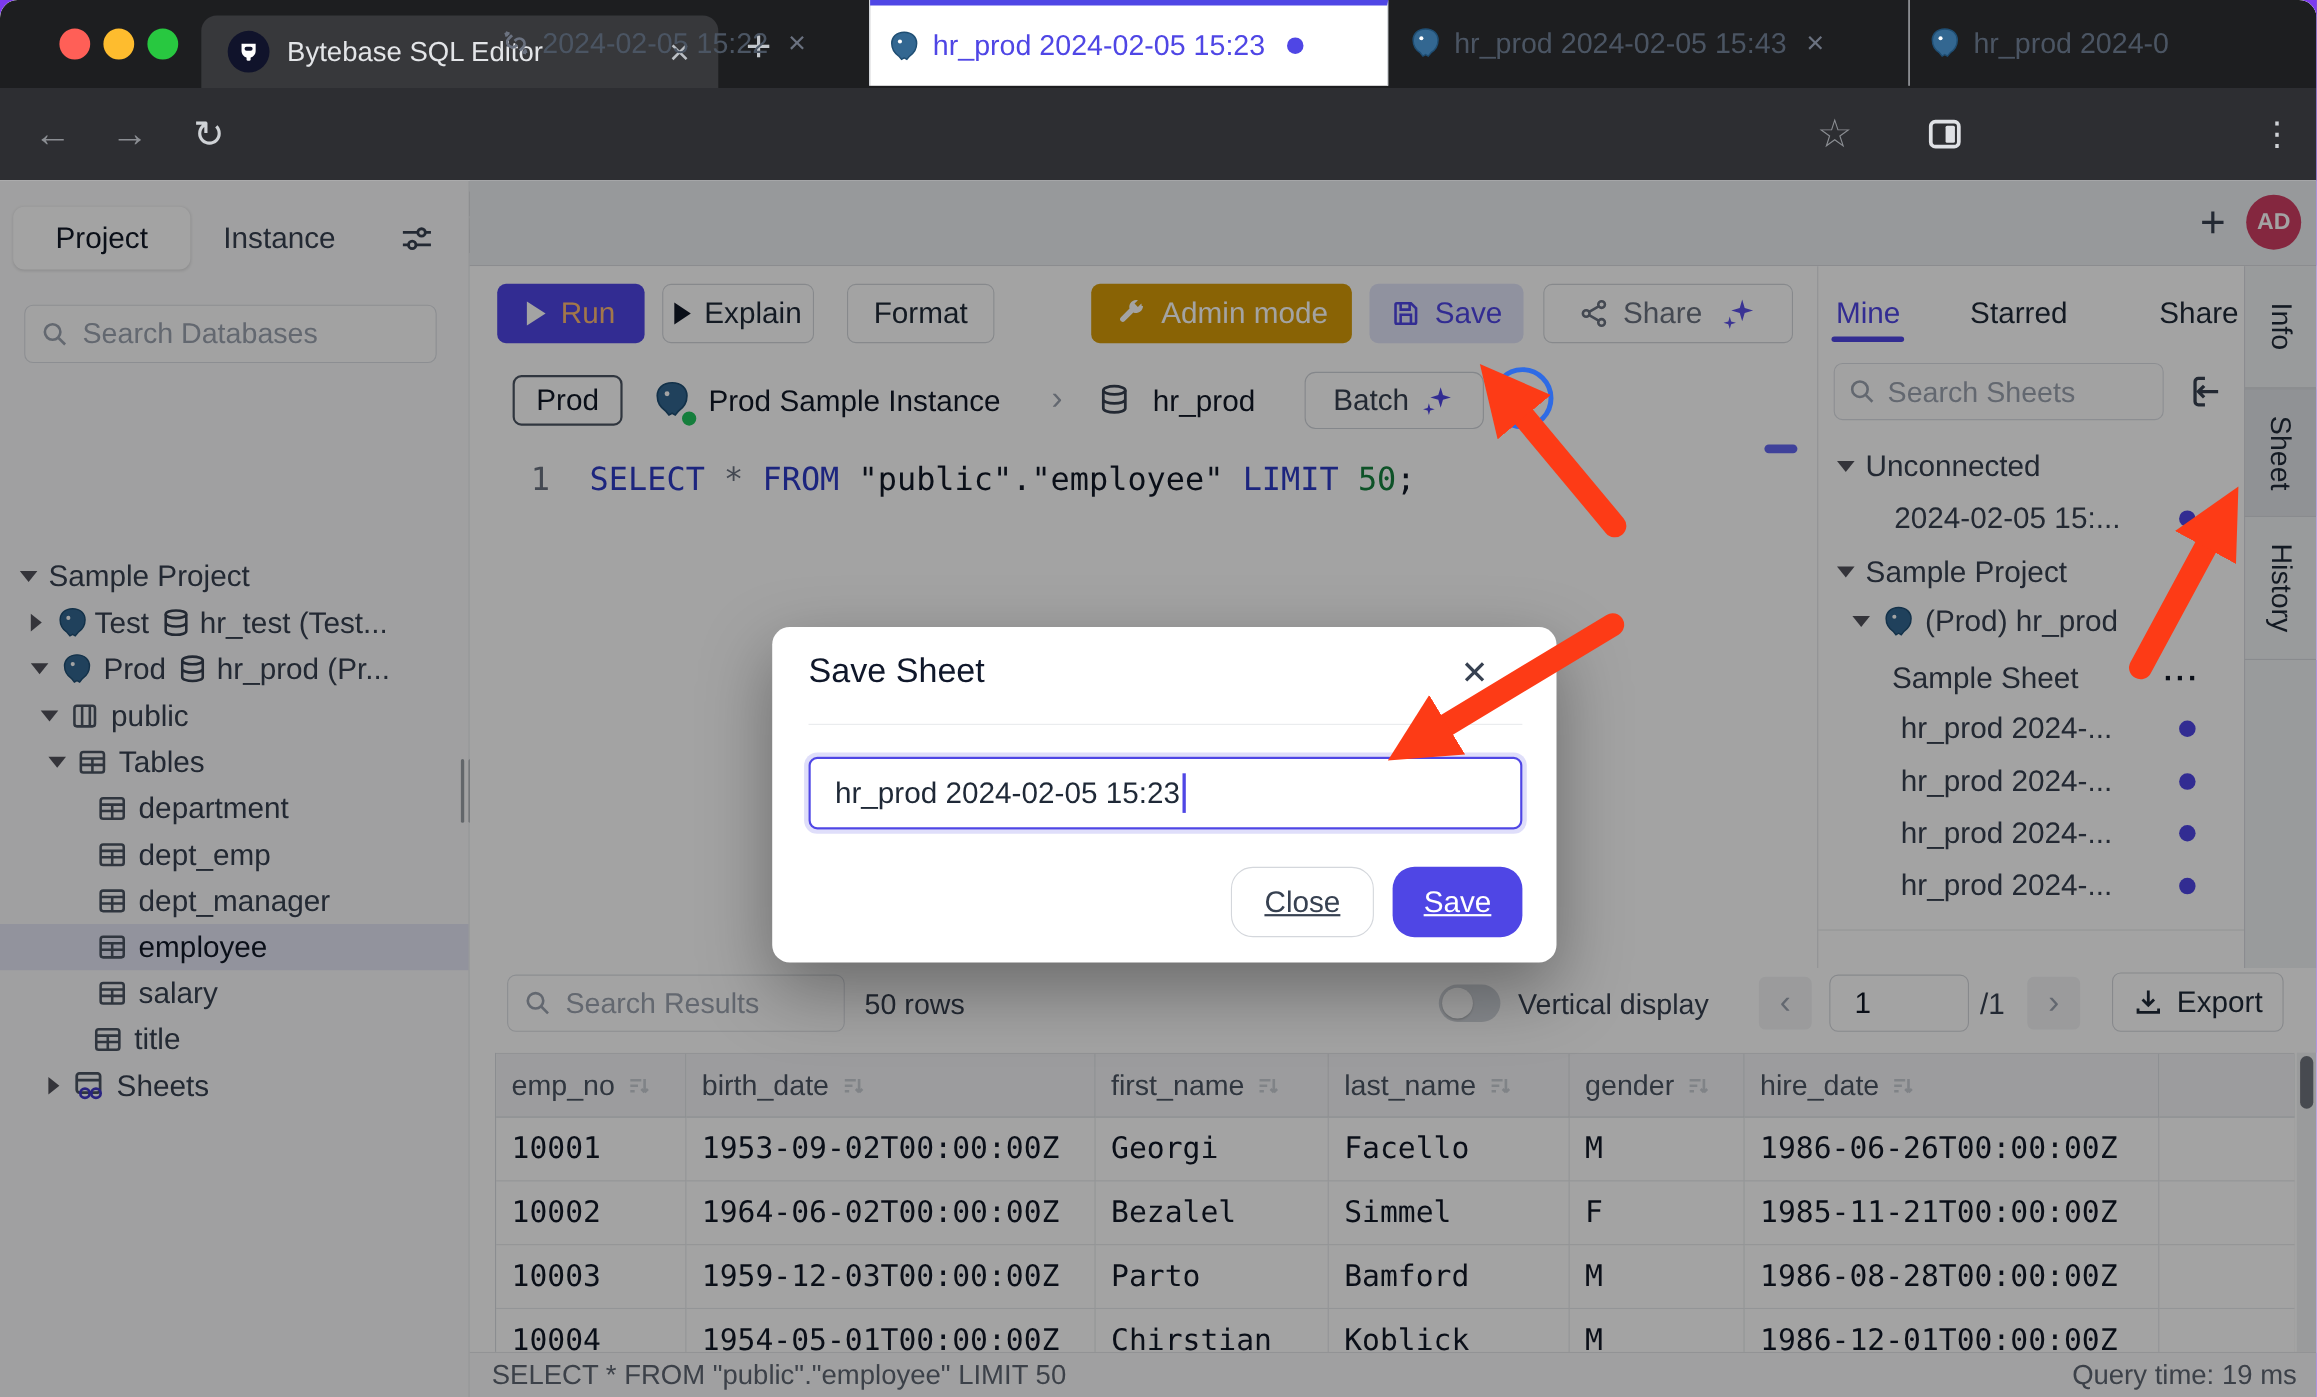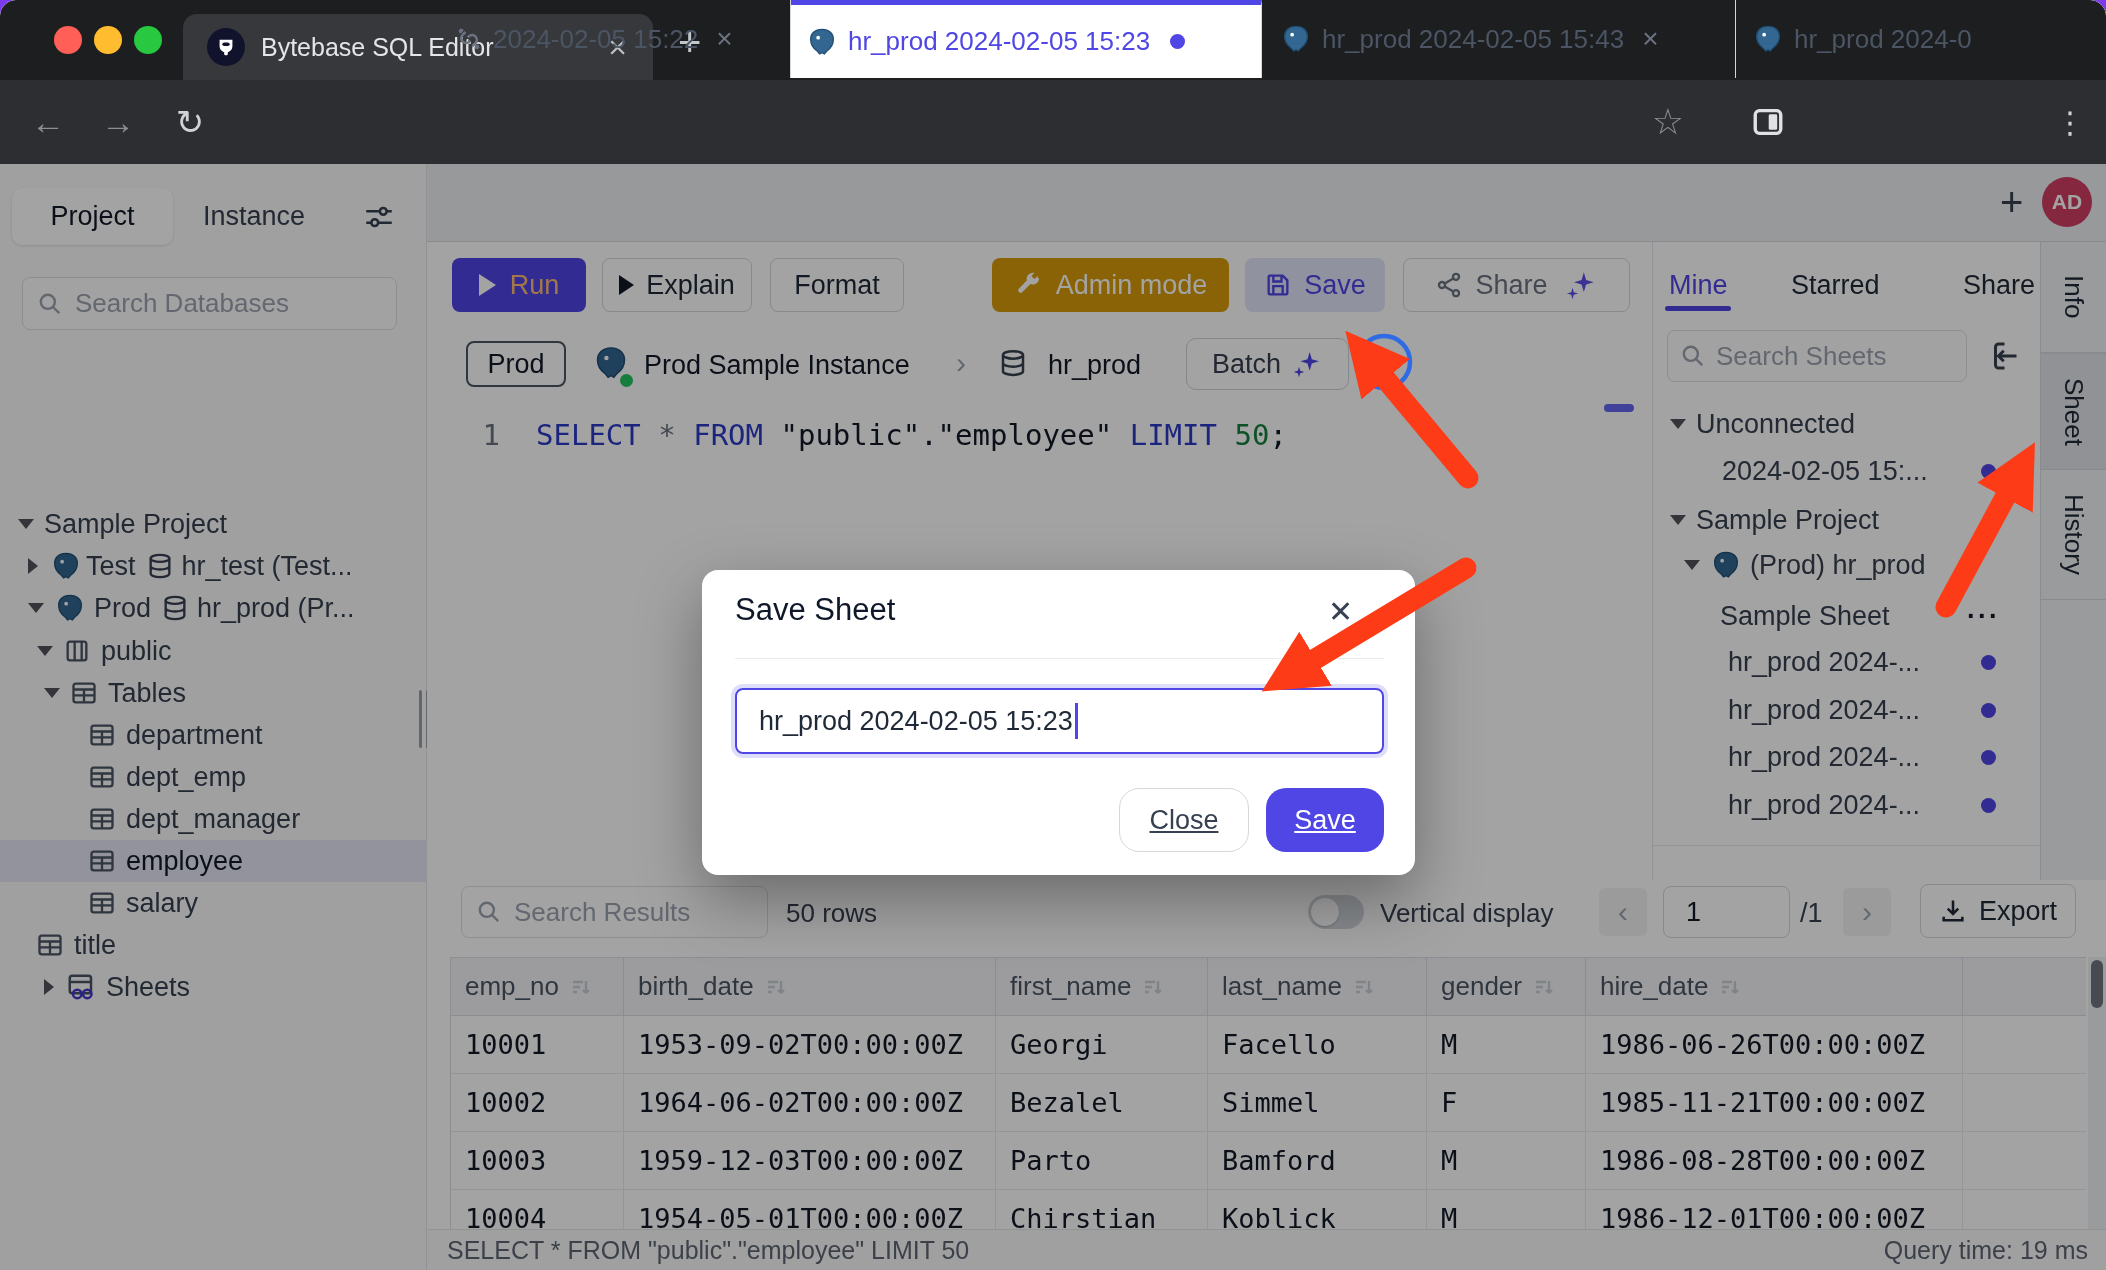--- a/index.html
+++ b/index.html
@@ -244,21 +244,21 @@
   </div>
   <div class="trow" style="top:882px;padding-left:88px">
     <span class="icon">
         <svg width="28" height="28" viewBox="0 0 24 24" fill="none" stroke="#4b5563" stroke-width="2">
           <rect x="3" y="4" width="18" height="16" rx="2"></rect>
           <path d="M3 9h18M3 14h18M12 9v11"></path>
         </svg>
       </span>
     <span style="margin-left:10px">salary</span>
   </div>
-  <div class="trow" style="top:924px;padding-left:36px">
+  <div class="trow" style="top:924px;padding-left:84px">
     <span class="icon">
         <svg width="28" height="28" viewBox="0 0 24 24" fill="none" stroke="#4b5563" stroke-width="2">
           <rect x="3" y="4" width="18" height="16" rx="2"></rect>
           <path d="M3 9h18M3 14h18M12 9v11"></path>
         </svg>
       </span>
     <span style="margin-left:10px">title</span>
   </div>
   <div class="trow" style="top:966px;padding-left:44px">
     <span class="caret-r"></span>
@@ -321,21 +321,21 @@
   <div class="avatar">
       <span>AD</span>
     </div>
 
   <div class="editor-bg"></div>
 
   <div class="btn" style="left:452px;width:134px;background:#4f46e5;color:#fdba74;font-weight:500">
     <span class="play-w"></span>
       <span>Run</span>
   </div>
-  <div class="btn ghost" style="left:602px;width:150px">
+  <div class="btn ghost" style="left:602px;width:138px">
     <span class="play-b"></span>
       <span>Explain</span>
   </div>
   <div class="btn ghost" style="left:770px;width:134px">
     <span>Format</span>
   </div>
   <div class="btn" style="left:992px;width:237px;background:#d69c08;color:#fff;font-weight:500">
     <span class="icon" style="margin-right:14px">
         <svg width="28" height="28" viewBox="0 0 24 24" fill="#fff">
           <path d="M21.5 6.2a5.4 5.4 0 0 1-7.5 5L7.3 17.9a2.1 2.1 0 0 1-3-3L11 8.2a5.4 5.4 0 0 1 6.6-6.6L14.9 4.3l2.6 2.6 2.7-2.7c.2.6.3 1.3.3 2z"></path>

